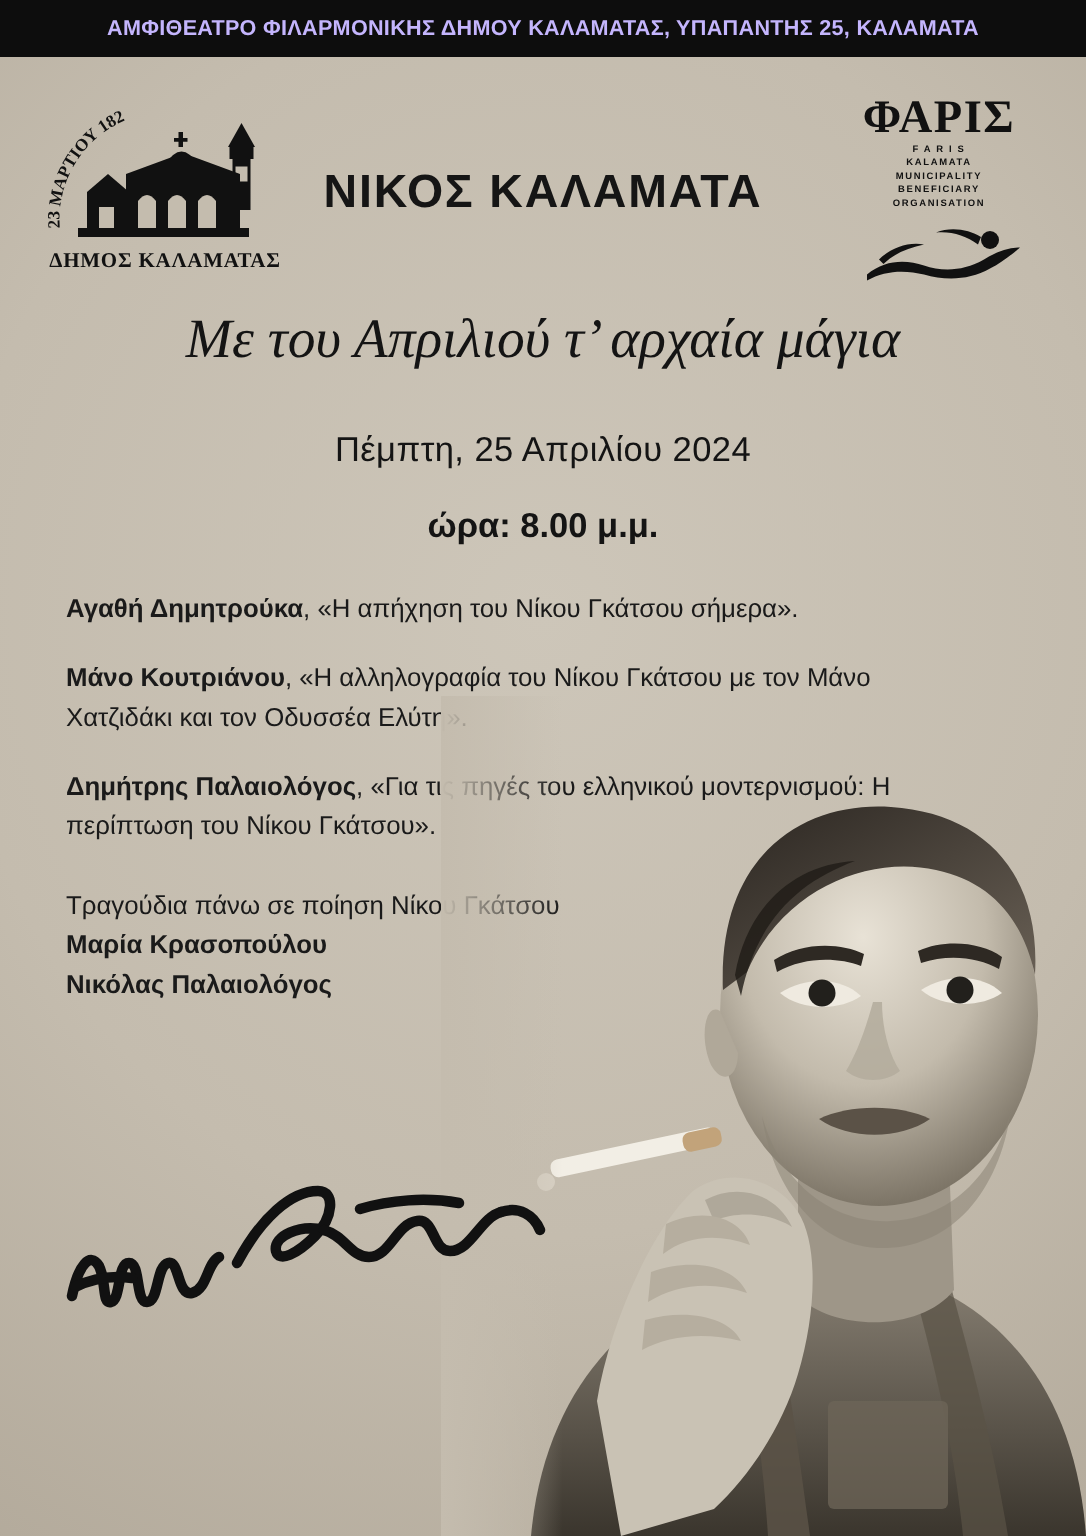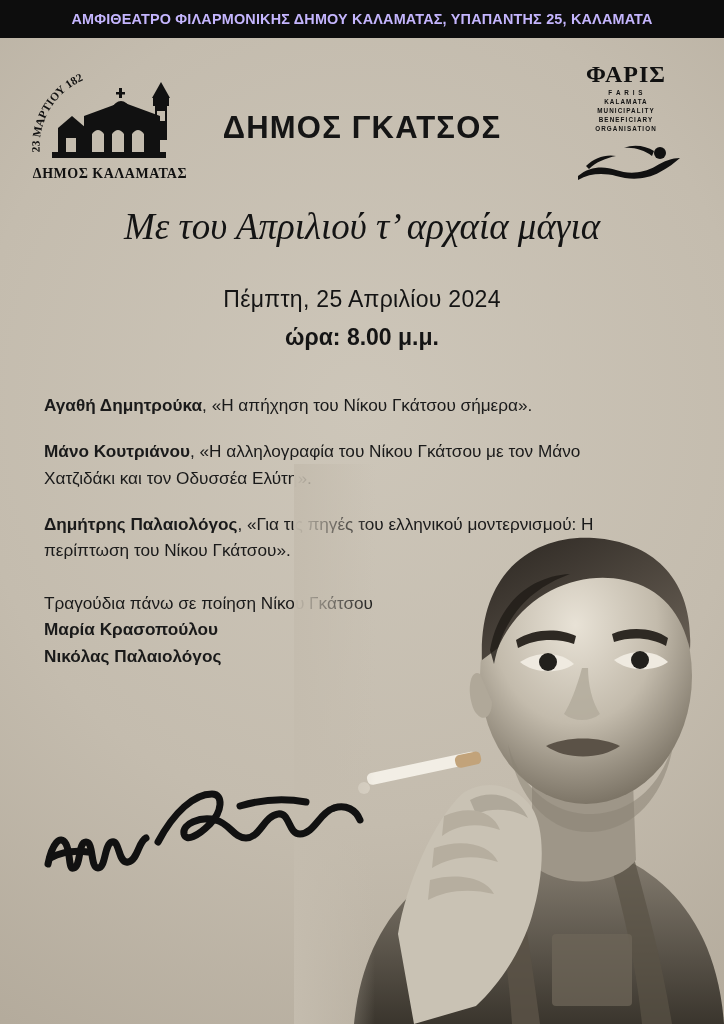--- a/index.html
+++ b/index.html
@@ -49,21 +49,21 @@
     position: absolute;
     top: 62px;
     right: 28px;
     width: 140px;
     height: 130px;
     color: #111;
     text-align: center;
   }
   .faris-word {
     font-family: "Liberation Serif", serif;
-    font-size: 24px;
+    font-size: 31px;
     font-weight: bold;
     letter-spacing: 1px;
     line-height: 1;
   }
   .faris-sub {
     font-size: 6.3px;
     font-weight: bold;
     letter-spacing: 1.1px;
     line-height: 1.42;
     margin-top: 3px;
@@ -104,21 +104,21 @@
     color: #141414;
   }
   .datetime .d1 {
     font-size: 23px;
     font-weight: normal;
     letter-spacing: 0.3px;
   }
   .datetime .d2 {
     font-size: 23px;
     font-weight: bold;
-    margin-top: 11px;
+    margin-top: 24px;
   }
   
   .program {
     position: absolute;
     top: 392px;
     left: 44px;
     width: 600px;
     color: #1a1a1a;
   }
   .entry {
@@ -219,21 +219,21 @@
           <path d="M22,40 C34,30 48,30 60,34 C72,38 86,38 100,30 C108,25 116,22 124,22
                    C118,27 112,32 104,36 C90,44 74,44 60,40 C48,37 34,37 22,44 Z"></path>
           <circle cx="104" cy="17" r="6"></circle>
           <path d="M96,20 C88,14 78,11 68,12 C78,8 90,10 98,15 Z"></path>
           <path d="M30,30 C38,22 50,18 60,20 C50,22 40,26 33,33 Z"></path>
         </g>
       </svg>
     </div>
   </div>
 
-  <div class="headline">ΔΗΜΟΣ ΓΚΑΤΣΟΣ</div>
+  <div class="headline">ΝΙΚΟΣ ΚΑΛΑΜΑΤΑ</div>
 
   <div class="subtitle">Με του Απριλιού τ’ αρχαία μάγια</div>
 
   <div class="datetime">
     <div class="d1">Πέμπτη, 25 Απριλίου 2024</div>
     <div class="d2">ώρα: 8.00 μ.μ.</div>
   </div>
 
   <div class="program">
 

